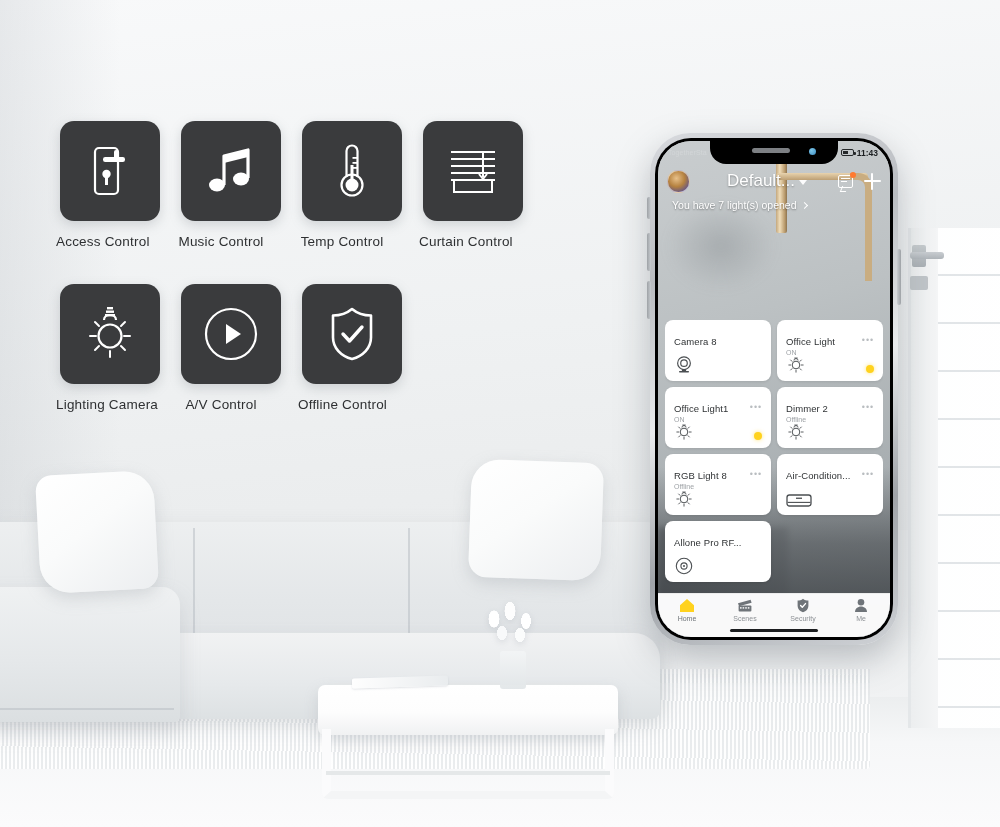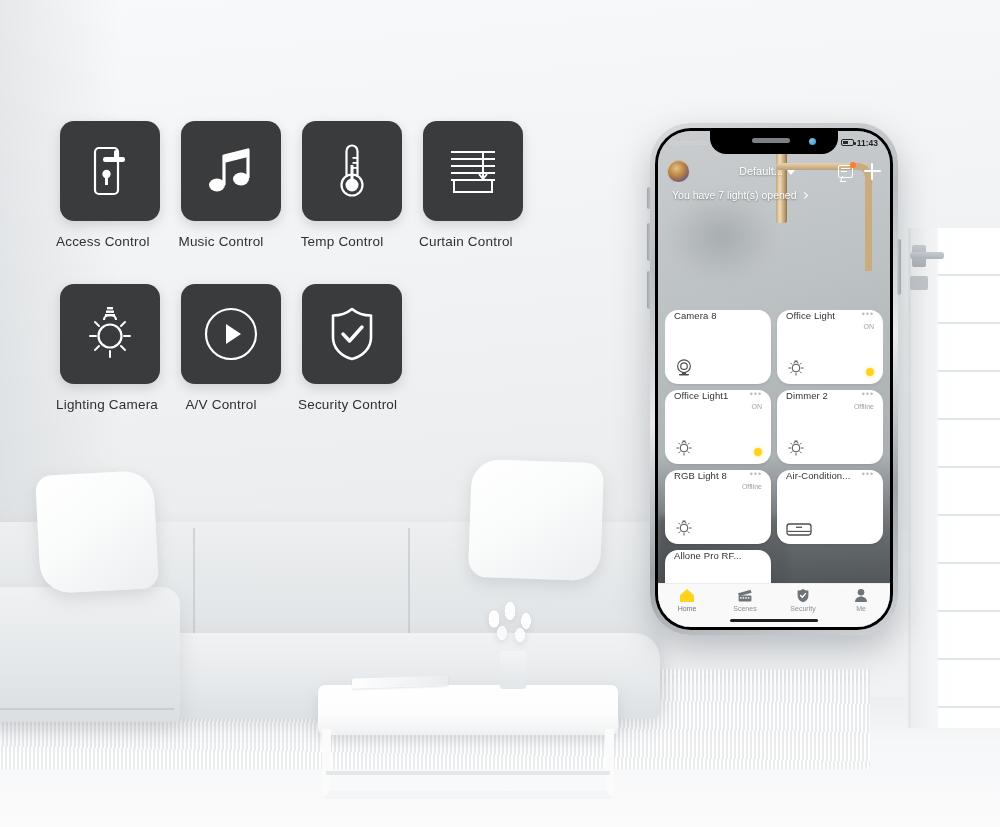--- a/index.html
+++ b/index.html
@@ -156,27 +156,26 @@
   }
   .tile svg { display: block; }
   .tile-label {
     margin-top: 13px; text-align: center;
     font-size: 13.5px; color: #2e3032; letter-spacing: .2px; white-space: nowrap;
     transform: translateX(-4px);
   }
 
   
   .phone {
-    position: absolute; left: 650px; top: 123px;
+    position: absolute; left: 650px; top: 133px;
     width: 248px; height: 512px;
     background: linear-gradient(160deg, #d8dade 0%, #b9bcc0 25%, #e9ebed 50%, #9fa3a8 75%, #cfd2d6 100%);
     border-radius: 40px;
     box-shadow: 0 14px 34px rgba(120,126,132,.45);
     padding: 5px;
-    text-align: right;
   }
   .phone-inner {
     position: relative; width: 100%; height: 100%;
     background: #000; border-radius: 36px; padding: 3px;
   }
   .screen {
     position: relative; width: 100%; height: 100%;
     border-radius: 33px; overflow: hidden;
     background: linear-gradient(160deg, #c3c7c9 0%, #b6bbbd 40%, #9ba0a3 100%);
   }
@@ -259,21 +258,21 @@
     display: flex; align-items: center; padding: 0 9px; z-index: 20;
   }
   .avatar {
     width: 23px; height: 23px; border-radius: 50%;
     background: radial-gradient(circle at 40% 35%, #e8c08a 0%, #b5813f 45%, #6d5a7e 75%, #8fb4d6 100%);
     border: 1px solid rgba(255,255,255,.55);
     flex-shrink: 0;
   }
   .home-select {
     flex: 1; display: flex; align-items: center; justify-content: center; gap: 4px;
-    color: #fff; font-size: 11px; text-shadow: 0 1px 2px rgba(0,0,0,.35);
+    color: #fff; font-size: 17px; text-shadow: 0 1px 2px rgba(0,0,0,.35);
     margin-left: 6px;
   }
   .chev-down {
     width: 0; height: 0; border-left: 4px solid transparent; border-right: 4px solid transparent;
     border-top: 5px solid #fff; opacity: .95; margin-top: 2px;
   }
   .hdr-icons { display: flex; align-items: center; gap: 11px; }
   .msg-icon { position: relative; width: 15px; height: 13px; }
   .msg-icon .bub {
     position: absolute; inset: 0; border: 1.4px solid #fff; border-radius: 2px;
@@ -309,22 +308,22 @@
     transform: rotate(45deg);
   }
 
   
   .cards {
     position: absolute; top: 179px; left: 7px; right: 7px; bottom: 44px;
     display: grid; grid-template-columns: 1fr 1fr; gap: 6px 6px;
     align-content: start; z-index: 15; overflow: hidden;
   }
   .card {
-    background: #fff; border-radius: 13px; padding: 0 9px 7px;
-    height: 74px; position: relative;
+    background: #fff; border-radius: 8px; padding: 16px 9px 7px;
+    height: 61px; position: relative;
     box-shadow: 0 1px 3px rgba(0,0,0,.10);
   }
   .card-head { display: flex; align-items: flex-start; justify-content: space-between; }
   .card-title {
     font-size: 9.5px; color: #2f3234; letter-spacing: .1px;
     white-space: nowrap; overflow: hidden; max-width: 82px;
   }
   .card-dots { color: #b9bdc0; font-size: 9px; letter-spacing: .9px; line-height: 8px; }
   .card-status { font-size: 7px; color: #9ea2a6; margin-top: 2px; }
   .card-body {
@@ -484,21 +483,21 @@
       <div class="tile-label">A/V Control</div>
     </div>
 
     <div class="tile-cell">
       <div class="tile">
         <svg width="50" height="56" viewBox="0 0 50 56">
           <path d="M25 3C19 8 12 9.5 6 9.5v22C6 42 14 50 25 53c11-3 19-11 19-21.5v-22c-6 0-13-1.5-19-6.5z" fill="none" stroke="#fff" stroke-width="2.6" stroke-linejoin="round"></path>
           <path d="M16 28l6.5 7L35 21" fill="none" stroke="#fff" stroke-width="3.4" stroke-linecap="round" stroke-linejoin="round"></path>
         </svg>
       </div>
-      <div class="tile-label">Security Control</div>
+      <div class="tile-label">Offline Control</div>
     </div>
 
   </div>
 </div>
 
 <div class="phone">
   <div class="btn-side btn-silent"></div>
   <div class="btn-side btn-volup"></div>
   <div class="btn-side btn-voldn"></div>
   <div class="btn-side btn-power"></div>

